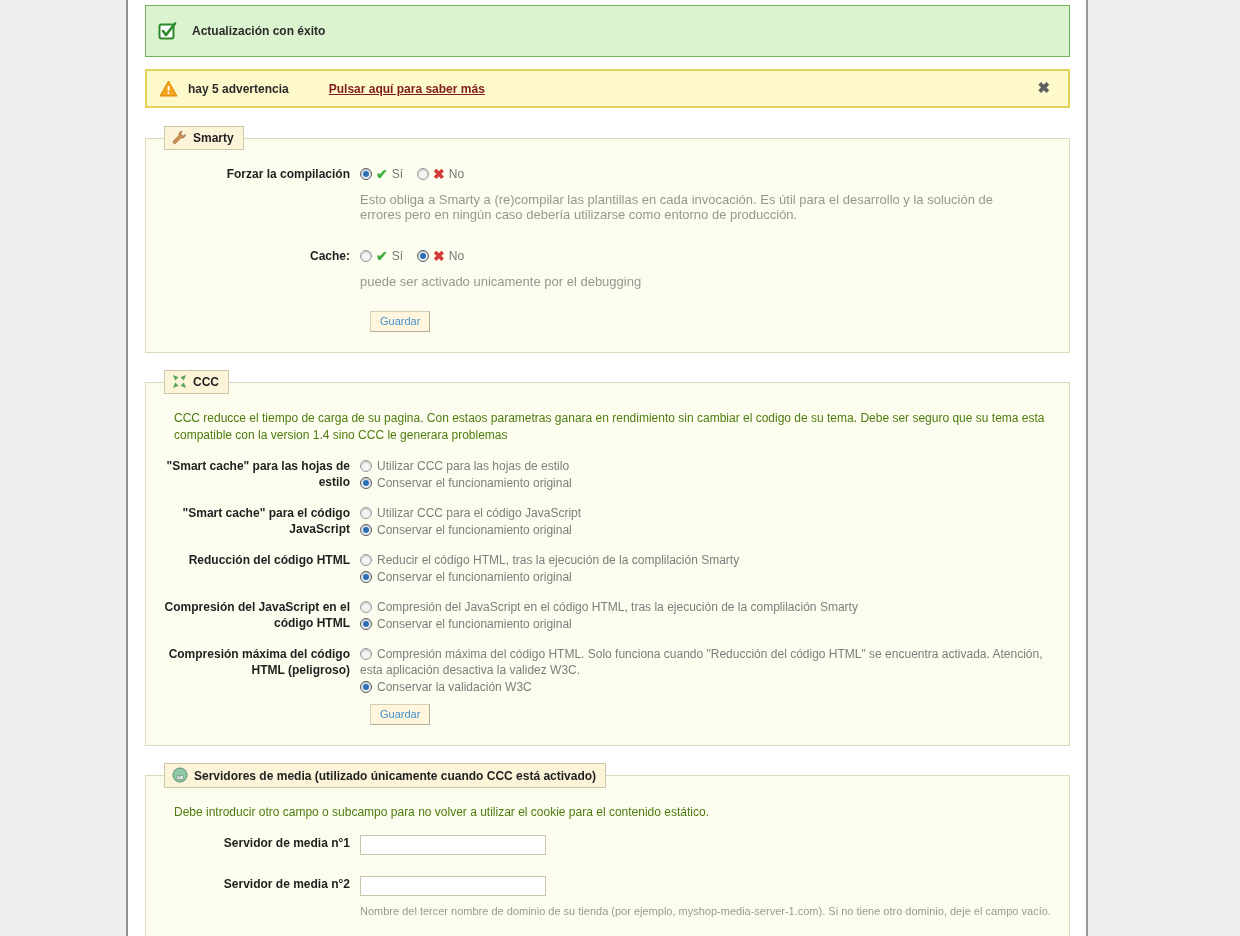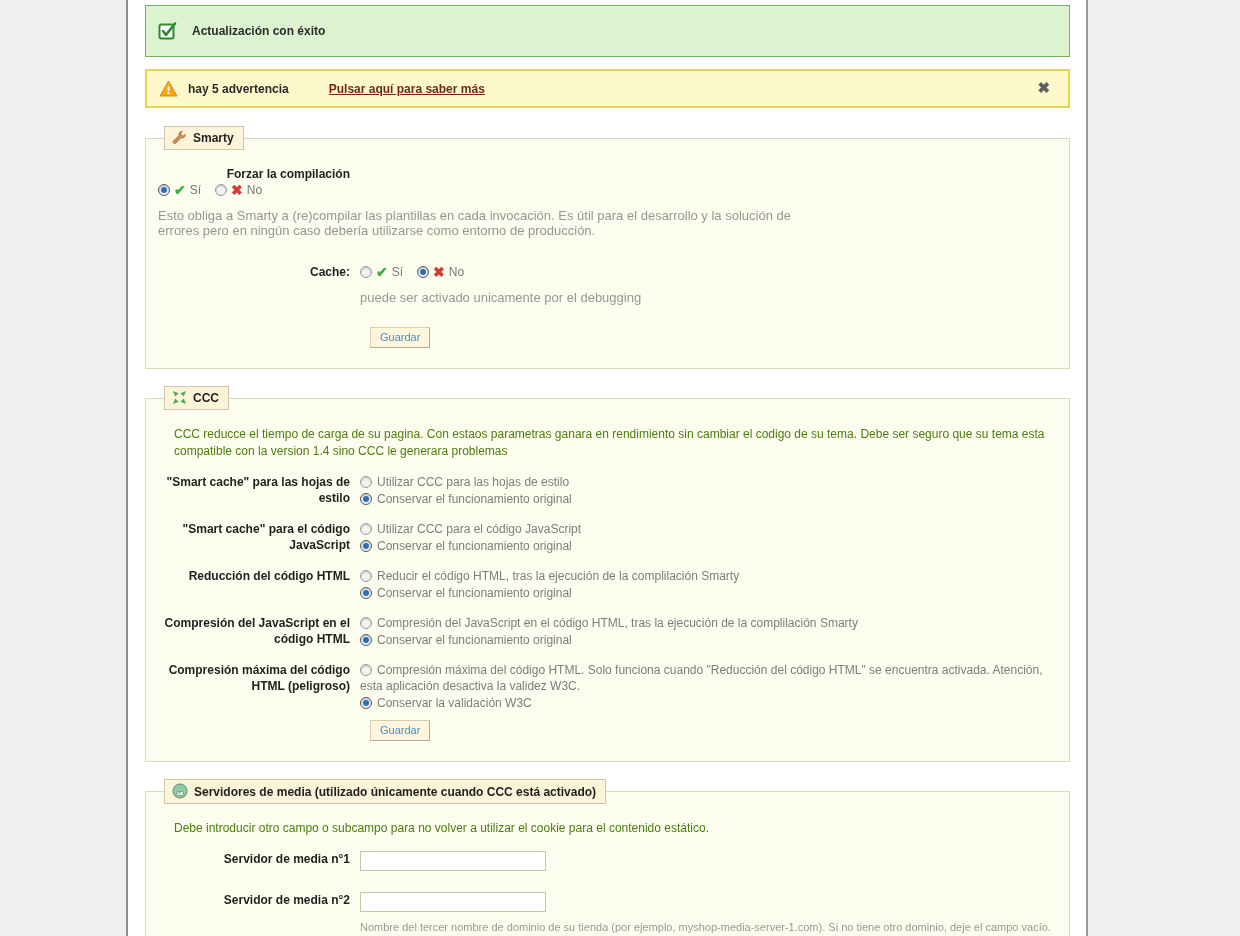--- a/index.html
+++ b/index.html
@@ -154,21 +154,21 @@
     font-size: 12px;
   }
   .help {
     color: #9a9a93;
     font-size: 11px;
     margin-top: 8px;
     line-height: 14px;
   }
   .media-row { margin-bottom: 21px; }
 
-  .mt14 { margin-top: 14px; flex-direction: column; }
+  .mt14 { margin-top: 14px; }
   .mt26 { margin-top: 26px; }
   .mb13 { margin-bottom: 13px; }
 </style>
 </head>
 <body>
 
 <div class="page-column">
   <div class="inner">
 
     <div class="conf-box">

